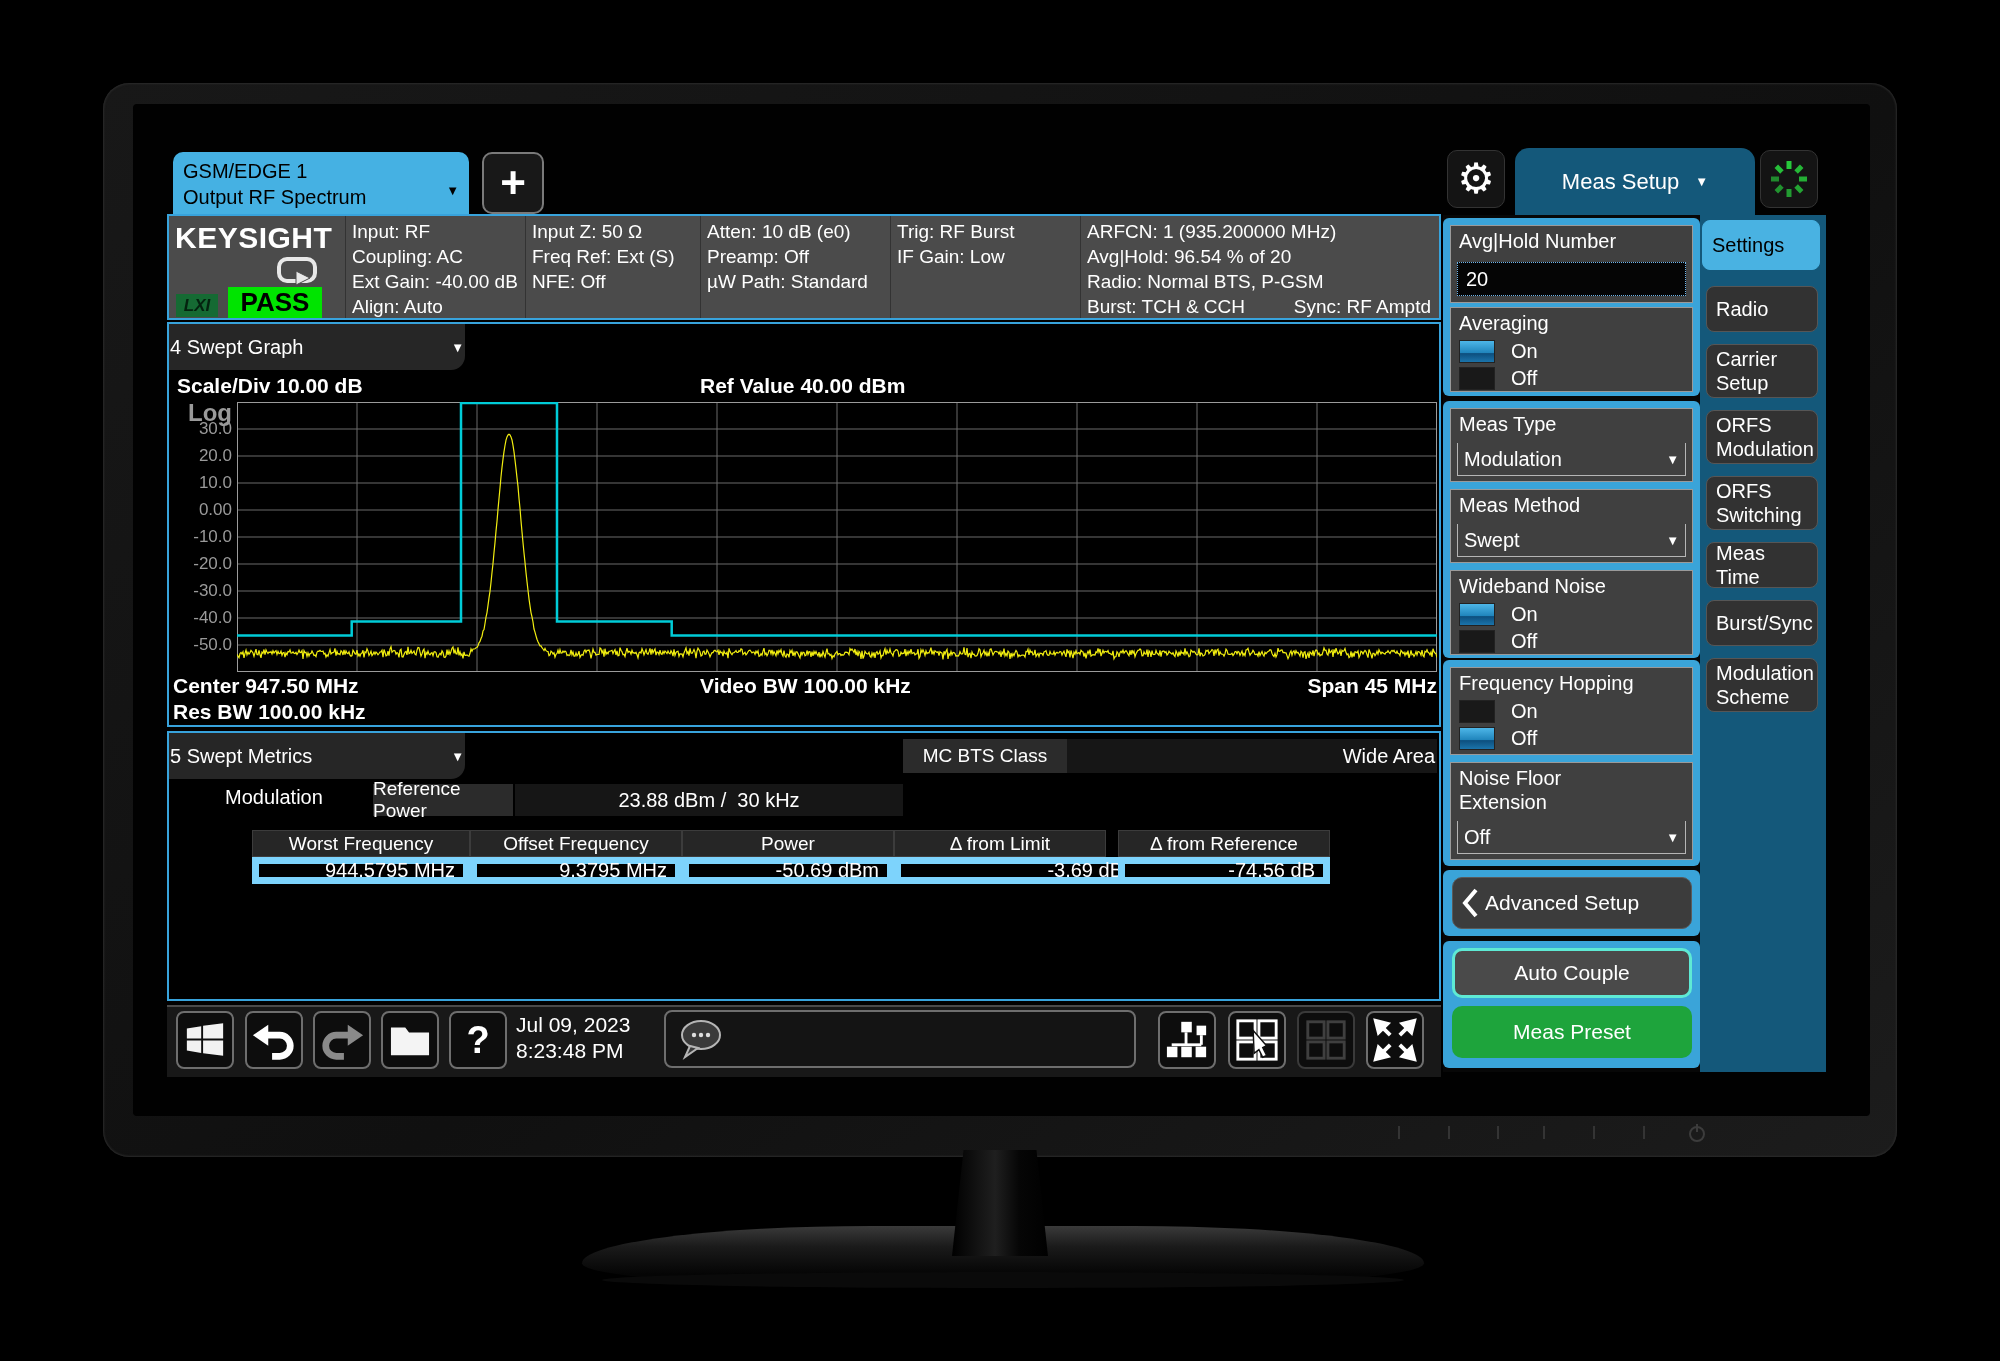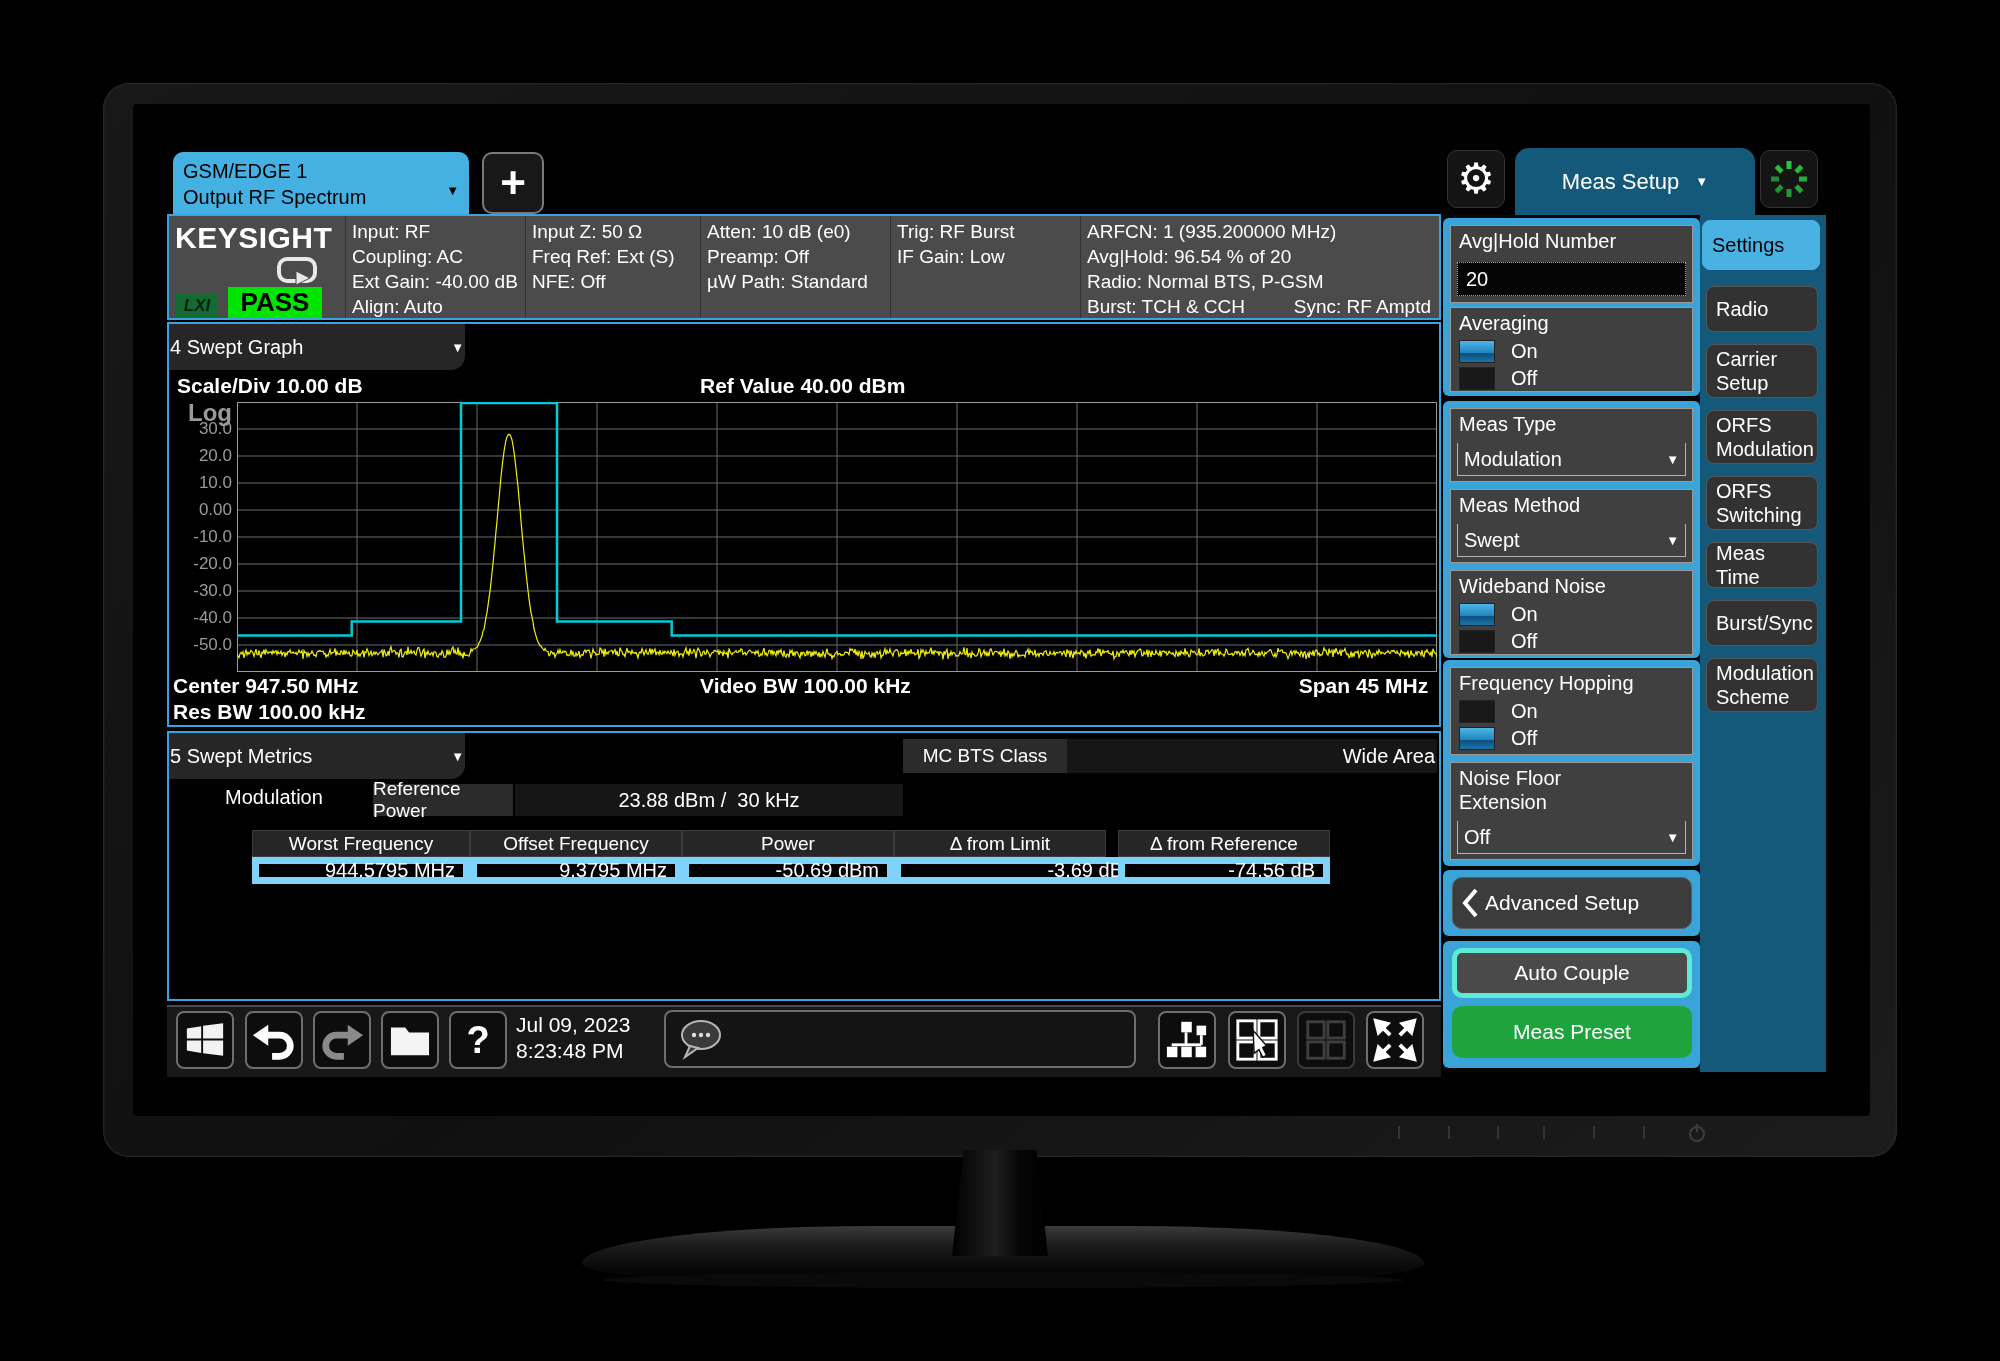--- a/index.html
+++ b/index.html
@@ -181,21 +181,21 @@
       <div class="ylab" style="top: 233px;">-50.0</div>
     </div>
   <svg class="abs" id="plot" style="left:237px;top:402px" width="1200" height="270" viewBox="0 0 1200 270">
       <path d="M120 0 V270 M240 0 V270 M360 0 V270 M480 0 V270 M600 0 V270 M720 0 V270 M840 0 V270 M960 0 V270 M1080 0 V270 M0 27 H1200 M0 54 H1200 M0 81 H1200 M0 108 H1200 M0 135 H1200 M0 162 H1200 M0 189 H1200 M0 216 H1200 M0 243 H1200 " stroke="#6b6b6b" stroke-width="1" fill="none"></path>
       <rect x="0.5" y="0.5" width="1199" height="269" stroke="#9b9b9b" stroke-width="1" fill="none"></rect>
       <polyline points="0,252.4 1,254.1 2,255.7 3,251.6 4,250.5 5,252.1 6,249.9 7,255.8 8,251.3 9,248.1 10,252.8 11,250.1 12,252.0 13,250.6 14,248.3 15,249.5 16,251.0 17,254.3 18,250.7 19,247.1 20,252.5 21,252.8 22,248.3 23,252.8 24,255.8 25,250.1 26,251.3 27,247.5 28,252.6 29,247.9 30,250.0 31,251.5 32,250.0 33,250.6 34,249.6 35,252.0 36,248.8 37,251.1 38,249.6 39,248.6 40,252.4 41,249.4 42,251.6 43,251.5 44,249.2 45,253.2 46,250.7 47,250.5 48,255.2 49,250.9 50,252.7 51,249.5 52,249.9 53,247.9 54,251.1 55,250.9 56,249.9 57,251.2 58,251.5 59,250.4 60,252.4 61,250.8 62,248.2 63,250.6 64,250.4 65,248.6 66,256.9 67,248.6 68,250.8 69,250.3 70,254.4 71,250.9 72,254.0 73,251.6 74,251.5 75,248.9 76,251.0 77,253.5 78,253.1 79,254.6 80,250.2 81,249.2 82,249.3 83,248.4 84,249.4 85,249.5 86,249.1 87,252.0 88,251.3 89,255.0 90,252.8 91,254.1 92,250.8 93,247.6 94,252.0 95,250.9 96,250.7 97,249.9 98,246.3 99,253.6 100,249.3 101,252.1 102,251.7 103,252.6 104,248.7 105,249.9 106,253.0 107,247.8 108,252.7 109,248.9 110,251.0 111,251.7 112,249.9 113,253.2 114,254.2 115,253.7 116,248.1 117,249.7 118,251.8 119,252.2 120,248.2 121,253.9 122,252.1 123,254.2 124,251.6 125,251.0 126,248.3 127,255.5 128,249.9 129,250.7 130,246.8 131,249.1 132,253.4 133,251.7 134,249.3 135,253.5 136,252.1 137,250.1 138,252.3 139,250.1 140,251.1 141,252.8 142,251.5 143,250.0 144,249.9 145,248.3 146,255.1 147,247.5 148,250.3 149,253.9 150,253.3 151,249.2 152,253.6 153,246.9 154,244.7 155,250.2 156,249.1 157,248.4 158,248.9 159,252.1 160,250.6 161,251.4 162,255.3 163,248.2 164,247.3 165,254.7 166,255.0 167,252.5 168,250.1 169,249.5 170,252.9 171,244.8 172,251.6 173,251.0 174,248.3 175,251.3 176,250.3 177,249.0 178,252.2 179,252.9 180,248.1 181,245.5 182,245.7 183,249.9 184,254.2 185,251.9 186,248.6 187,247.1 188,256.2 189,250.3 190,252.2 191,249.2 192,252.1 193,252.8 194,251.3 195,250.6 196,253.6 197,250.0 198,249.6 199,250.5 200,254.9 201,255.2 202,252.7 203,251.3 204,252.8 205,248.8 206,250.5 207,255.0 208,255.4 209,254.1 210,247.7 211,252.9 212,248.8 213,252.3 214,249.5 215,246.2 216,244.9 217,251.4 218,247.9 219,251.7 220,252.0 221,245.4 222,253.4 223,250.0 224,253.4 225,251.9 226,256.4 227,249.8 228,253.3 229,253.3 230,252.9 231,253.7 232,254.2 233,251.3 234,247.0 235,249.3 236,247.0 237,247.0 238,246.8 239,245.7 240,245.5 241,243.8 242,240.8 243,239.4 244,236.5 245,234.2 246,229.0 247,227.6 248,221.5 249,215.1 250,210.6 251,203.3 252,195.9 253,189.3 254,180.4 255,170.5 256,161.5 257,150.5 258,140.6 259,129.1 260,119.4 261,107.4 262,96.5 263,85.9 264,74.8 265,65.4 266,57.1 267,49.6 268,43.5 269,38.2 270,34.9 271,32.9 272,32.2 273,32.9 274,34.9 275,38.0 276,43.4 277,49.9 278,58.0 279,66.6 280,75.9 281,84.4 282,96.5 283,106.4 284,118.7 285,129.9 286,140.8 287,151.0 288,160.4 289,170.6 290,179.6 291,188.2 292,196.9 293,203.9 294,210.6 295,214.8 296,220.0 297,227.0 298,230.1 299,233.8 300,237.2 301,239.7 302,241.7 303,243.9 304,243.9 305,245.7 306,247.0 307,248.5 308,246.4 309,248.7 310,249.3 311,249.6 312,253.7 313,252.8 314,249.2 315,250.2 316,252.0 317,250.8 318,255.2 319,252.4 320,251.5 321,248.2 322,251.9 323,247.6 324,251.1 325,250.9 326,249.1 327,250.3 328,249.1 329,249.8 330,253.5 331,252.7 332,253.7 333,252.6 334,247.8 335,252.7 336,250.0 337,254.1 338,254.1 339,250.9 340,253.8 341,252.4 342,249.2 343,255.3 344,253.4 345,252.5 346,253.2 347,249.3 348,247.9 349,250.5 350,248.4 351,248.4 352,248.0 353,250.8 354,256.3 355,251.8 356,247.1 357,250.3 358,250.3 359,253.1 360,252.4 361,252.5 362,252.5 363,245.9 364,246.9 365,250.8 366,248.5 367,254.7 368,246.7 369,252.2 370,250.4 371,251.7 372,249.2 373,249.1 374,248.8 375,248.4 376,251.5 377,249.3 378,247.7 379,253.0 380,248.9 381,253.7 382,253.5 383,245.6 384,248.2 385,249.8 386,252.7 387,252.3 388,254.5 389,249.9 390,246.2 391,250.5 392,249.3 393,249.8 394,252.1 395,248.3 396,251.0 397,250.7 398,251.5 399,250.3 400,252.7 401,255.8 402,250.9 403,250.0 404,251.0 405,246.8 406,249.3 407,252.8 408,250.2 409,247.7 410,251.5 411,252.3 412,249.9 413,246.3 414,252.7 415,247.0 416,251.0 417,248.8 418,247.1 419,253.1 420,250.0 421,250.2 422,252.5 423,248.1 424,251.8 425,252.4 426,249.3 427,251.5 428,249.1 429,250.2 430,251.6 431,249.1 432,251.2 433,251.8 434,248.8 435,250.6 436,254.1 437,247.4 438,253.3 439,250.5 440,249.5 441,249.2 442,254.4 443,251.8 444,252.1 445,252.0 446,254.7 447,250.9 448,248.5 449,245.9 450,251.4 451,249.6 452,253.7 453,246.4 454,251.1 455,251.3 456,249.7 457,247.5 458,250.1 459,256.2 460,249.2 461,246.1 462,247.8 463,249.8 464,254.0 465,253.3 466,249.7 467,249.1 468,252.2 469,252.0 470,248.0 471,249.8 472,251.9 473,254.8 474,252.5 475,250.6 476,250.6 477,248.8 478,248.3 479,249.5 480,249.8 481,248.3 482,252.8 483,248.9 484,250.7 485,250.2 486,254.2 487,249.0 488,251.4 489,251.9 490,250.4 491,256.2 492,246.4 493,249.6 494,251.4 495,252.7 496,250.7 497,250.6 498,249.8 499,248.5 500,250.5 501,250.5 502,248.6 503,249.5 504,246.8 505,247.3 506,252.5 507,251.4 508,250.4 509,252.8 510,251.7 511,249.8 512,248.4 513,248.1 514,249.5 515,250.9 516,250.1 517,250.1 518,252.3 519,249.2 520,250.9 521,248.9 522,254.3 523,253.8 524,251.7 525,253.3 526,249.1 527,246.1 528,252.5 529,251.1 530,253.8 531,251.7 532,248.4 533,248.4 534,251.8 535,248.0 536,252.5 537,249.7 538,251.5 539,253.7 540,248.3 541,251.9 542,248.5 543,250.2 544,247.7 545,252.3 546,254.2 547,248.6 548,253.8 549,255.2 550,252.1 551,252.4 552,255.4 553,248.5 554,250.5 555,248.3 556,253.9 557,250.4 558,253.5 559,249.9 560,249.9 561,251.6 562,254.1 563,256.0 564,249.8 565,252.9 566,250.3 567,250.5 568,253.9 569,253.2 570,248.5 571,252.5 572,249.7 573,249.8 574,254.8 575,249.7 576,253.8 577,249.5 578,252.0 579,249.5 580,252.0 581,253.8 582,250.1 583,255.4 584,252.1 585,254.2 586,249.5 587,252.5 588,255.0 589,250.5 590,246.7 591,251.8 592,251.4 593,253.5 594,252.4 595,256.4 596,253.7 597,254.8 598,252.0 599,250.7 600,249.5 601,252.8 602,251.6 603,251.6 604,253.5 605,252.6 606,253.3 607,252.7 608,250.3 609,250.1 610,250.3 611,251.0 612,252.8 613,246.7 614,248.3 615,247.1 616,248.7 617,250.5 618,247.0 619,253.0 620,249.7 621,254.2 622,249.4 623,250.9 624,256.9 625,248.9 626,256.6 627,254.0 628,249.3 629,251.0 630,251.7 631,252.1 632,250.4 633,254.1 634,255.2 635,250.9 636,254.0 637,250.4 638,255.9 639,250.8 640,249.6 641,252.3 642,251.4 643,249.0 644,255.9 645,253.4 646,253.6 647,249.5 648,246.8 649,252.7 650,248.4 651,251.0 652,250.7 653,247.0 654,250.8 655,251.8 656,254.0 657,249.7 658,248.9 659,247.7 660,247.9 661,249.2 662,254.2 663,253.6 664,250.3 665,251.9 666,251.2 667,251.5 668,247.1 669,254.2 670,249.4 671,252.3 672,249.2 673,251.1 674,247.1 675,251.5 676,251.0 677,250.5 678,253.0 679,251.9 680,251.9 681,247.2 682,256.3 683,254.6 684,247.9 685,250.4 686,247.9 687,250.1 688,253.3 689,248.8 690,251.6 691,250.6 692,251.0 693,248.6 694,245.7 695,252.4 696,249.4 697,252.1 698,248.8 699,249.6 700,250.5 701,249.7 702,253.7 703,249.7 704,250.6 705,251.2 706,257.4 707,249.3 708,252.2 709,249.3 710,247.5 711,256.9 712,251.7 713,253.3 714,249.4 715,252.7 716,250.5 717,250.6 718,251.5 719,254.1 720,253.7 721,254.2 722,252.9 723,249.7 724,251.7 725,252.1 726,251.0 727,245.3 728,252.3 729,252.7 730,246.1 731,255.1 732,251.9 733,251.3 734,256.2 735,249.9 736,252.4 737,252.2 738,253.9 739,254.1 740,253.6 741,251.3 742,246.8 743,247.8 744,254.6 745,252.1 746,250.8 747,248.3 748,252.5 749,250.2 750,254.4 751,250.7 752,254.2 753,247.4 754,246.9 755,249.7 756,253.0 757,251.0 758,249.5 759,249.4 760,249.9 761,250.0 762,252.1 763,249.7 764,254.9 765,250.1 766,251.9 767,246.5 768,253.9 769,251.6 770,253.8 771,249.0 772,250.2 773,256.9 774,251.0 775,254.7 776,251.6 777,253.7 778,250.8 779,248.5 780,250.0 781,254.8 782,252.9 783,254.2 784,253.5 785,253.2 786,253.2 787,253.3 788,255.1 789,249.5 790,249.8 791,247.2 792,252.9 793,248.0 794,250.4 795,249.6 796,252.9 797,252.3 798,247.8 799,254.4 800,252.6 801,251.5 802,254.5 803,251.2 804,251.4 805,251.6 806,253.3 807,250.0 808,249.6 809,248.6 810,252.2 811,253.4 812,253.3 813,249.6 814,252.0 815,252.0 816,252.2 817,249.6 818,253.0 819,251.0 820,250.2 821,251.1 822,250.8 823,249.5 824,249.9 825,253.1 826,250.8 827,249.1 828,252.3 829,254.9 830,247.4 831,250.6 832,249.3 833,255.5 834,248.5 835,252.4 836,256.1 837,250.2 838,252.1 839,248.7 840,251.6 841,251.1 842,250.5 843,252.3 844,248.3 845,249.5 846,250.0 847,254.5 848,250.8 849,256.4 850,251.8 851,249.3 852,251.8 853,247.7 854,254.1 855,253.3 856,252.7 857,252.8 858,253.0 859,249.8 860,250.7 861,246.3 862,250.3 863,247.0 864,254.1 865,251.2 866,248.2 867,250.9 868,249.4 869,249.5 870,250.1 871,248.6 872,251.4 873,251.3 874,252.3 875,252.8 876,248.8 877,256.7 878,254.8 879,254.6 880,249.7 881,251.2 882,254.9 883,250.5 884,249.3 885,250.8 886,248.1 887,251.2 888,249.6 889,248.7 890,250.0 891,252.2 892,253.7 893,248.3 894,253.0 895,248.0 896,251.2 897,249.2 898,254.6 899,251.8 900,249.9 901,248.3 902,248.1 903,246.9 904,248.1 905,253.9 906,253.8 907,249.8 908,252.0 909,252.1 910,247.6 911,255.0 912,248.8 913,250.3 914,254.9 915,248.6 916,252.3 917,252.6 918,252.3 919,248.5 920,251.2 921,252.0 922,253.2 923,248.4 924,254.7 925,249.7 926,249.2 927,249.2 928,250.7 929,249.6 930,253.0 931,251.9 932,249.3 933,250.6 934,251.3 935,252.2 936,250.7 937,253.1 938,254.5 939,249.0 940,251.3 941,254.6 942,249.7 943,253.6 944,249.1 945,251.4 946,250.6 947,252.4 948,246.4 949,252.1 950,250.0 951,252.1 952,254.8 953,253.9 954,248.1 955,249.1 956,250.3 957,249.3 958,250.4 959,252.1 960,253.0 961,252.4 962,246.4 963,254.2 964,251.0 965,251.6 966,254.0 967,253.6 968,252.4 969,248.3 970,249.2 971,248.1 972,251.6 973,250.2 974,249.1 975,247.6 976,248.4 977,253.9 978,247.5 979,251.3 980,248.0 981,247.1 982,253.6 983,249.8 984,251.8 985,252.1 986,252.2 987,254.1 988,251.7 989,247.2 990,248.6 991,252.0 992,252.4 993,252.3 994,252.1 995,251.2 996,253.6 997,252.2 998,249.8 999,249.4 1000,251.7 1001,249.5 1002,250.2 1003,253.4 1004,251.2 1005,249.0 1006,253.4 1007,251.4 1008,253.5 1009,247.9 1010,247.7 1011,246.3 1012,250.2 1013,253.2 1014,251.4 1015,250.8 1016,248.3 1017,249.8 1018,252.5 1019,252.7 1020,251.9 1021,254.1 1022,249.7 1023,253.5 1024,251.4 1025,249.5 1026,252.5 1027,254.1 1028,250.4 1029,251.7 1030,250.4 1031,249.5 1032,249.0 1033,247.8 1034,248.1 1035,251.4 1036,253.4 1037,254.5 1038,251.3 1039,255.0 1040,252.7 1041,246.1 1042,249.3 1043,249.1 1044,248.1 1045,247.9 1046,250.5 1047,250.4 1048,250.8 1049,250.9 1050,253.6 1051,256.6 1052,254.2 1053,250.8 1054,248.9 1055,253.2 1056,249.8 1057,248.8 1058,252.2 1059,248.7 1060,250.9 1061,250.4 1062,252.1 1063,254.1 1064,249.4 1065,250.6 1066,255.6 1067,250.4 1068,249.7 1069,256.8 1070,253.3 1071,251.0 1072,255.8 1073,250.0 1074,251.1 1075,252.7 1076,248.4 1077,254.1 1078,249.7 1079,247.9 1080,248.7 1081,252.5 1082,251.1 1083,253.8 1084,252.7 1085,253.0 1086,249.7 1087,245.9 1088,248.5 1089,248.2 1090,251.9 1091,253.1 1092,246.6 1093,250.8 1094,249.6 1095,248.2 1096,254.8 1097,247.3 1098,251.1 1099,246.1 1100,249.6 1101,251.9 1102,250.9 1103,248.4 1104,253.8 1105,248.3 1106,249.3 1107,248.8 1108,246.5 1109,250.6 1110,252.8 1111,251.9 1112,255.7 1113,254.8 1114,249.4 1115,255.4 1116,250.6 1117,254.7 1118,249.8 1119,250.1 1120,250.8 1121,249.0 1122,255.4 1123,253.2 1124,249.3 1125,250.0 1126,251.9 1127,249.9 1128,248.4 1129,249.6 1130,252.6 1131,255.6 1132,247.5 1133,250.0 1134,252.5 1135,256.3 1136,251.4 1137,251.3 1138,253.7 1139,252.1 1140,249.3 1141,252.1 1142,247.8 1143,249.9 1144,251.8 1145,250.2 1146,250.9 1147,251.4 1148,252.1 1149,250.3 1150,250.3 1151,248.7 1152,250.5 1153,251.5 1154,249.4 1155,248.3 1156,249.5 1157,248.4 1158,250.4 1159,251.3 1160,249.2 1161,251.4 1162,251.7 1163,253.7 1164,248.4 1165,249.6 1166,251.5 1167,250.2 1168,253.3 1169,250.6 1170,252.4 1171,248.7 1172,255.8 1173,252.8 1174,248.5 1175,252.8 1176,252.1 1177,254.4 1178,252.5 1179,249.6 1180,252.9 1181,249.5 1182,249.8 1183,250.8 1184,253.2 1185,248.1 1186,253.4 1187,254.8 1188,249.3 1189,250.1 1190,247.8 1191,250.3 1192,250.9 1193,252.8 1194,250.1 1195,254.9 1196,246.8 1197,249.7 1198,251.1 1199,251.8 1200,255.5 " stroke="#f2ee10" stroke-width="1.2" fill="none"></polyline>
       <polyline points="0.0,233.6 114.7,233.6 114.7,219.5 224.0,219.5 224.0,1.0 320.0,1.0 320.0,219.5 434.7,219.5 434.7,233.6 1200.0,233.6" stroke="#00ccd8" stroke-width="2.5" fill="none"></polyline>
     </svg>
   <div class="abs glabel" style="left:173px;top:674px">Center 947.50 MHz</div>
   <div class="abs glabel" style="left:700px;top:674px">Video BW 100.00 kHz</div>
-  <div class="abs glabel" style="left:1290px;top:674px;width:147px;text-align:center">Span 45 MHz</div>
+  <div class="abs glabel" style="left:1290px;top:674px;width:147px;text-align:right">Span 45 MHz</div>
   <div class="abs glabel" style="left:173px;top:700px">Res BW 100.00 kHz</div>
 
   <div class="abs window" style="left:167px;top:731px;width:1274px;height:270px"></div>
   <div class="abs ddl" style="left:169px;top:733px;width:296px;height:46px">
     <span>5 Swept Metrics</span>
     <span class="caret">▼</span>
   </div>
   <div class="abs mbox" style="left:903px;top:739px;width:164px;height:34px">MC BTS Class</div>
   <div class="abs mval" style="left:1067px;top:739px;width:370px;height:34px;justify-content:flex-end;padding-right:2px;box-sizing:border-box">Wide Area</div>
   <div class="abs" style="left:225px;top:786px;color:#fff;font-size:20px">Modulation</div>
@@ -383,21 +383,21 @@
       <span>Off</span>
       <span class="caret">▼</span>
     </div>
   </div>
   <div class="abs mbtn" style="top:877px;height:52px;background:#3c3c3c;border:1px solid #5a5a5a;justify-content:flex-start;padding-left:8px;gap:6px">
     <svg width="18" height="30" viewBox="0 0 18 30">
       <polyline points="15,2 4,15 15,28" fill="none" stroke="#fff" stroke-width="4"></polyline>
     </svg>
     <span>Advanced Setup</span>
   </div>
-  <div class="abs mbtn" style="top:948px;height:50px;background:#4a4a4a;border:5px solid #5eead4">
+  <div class="abs mbtn" style="top:948px;height:50px;background:#4a4a4a;border:3px solid #5eead4">
     <span>Auto Couple</span>
   </div>
   <div class="abs mbtn" style="top:1006px;height:52px;background:#1ea43c">
     <span>Meas Preset</span>
   </div>
 
   <div class="rtab active" style="top:220px;height:50px">
     <span>Settings</span>
     </div>
   <div class="rtab" style="top:286px;height:46px">

